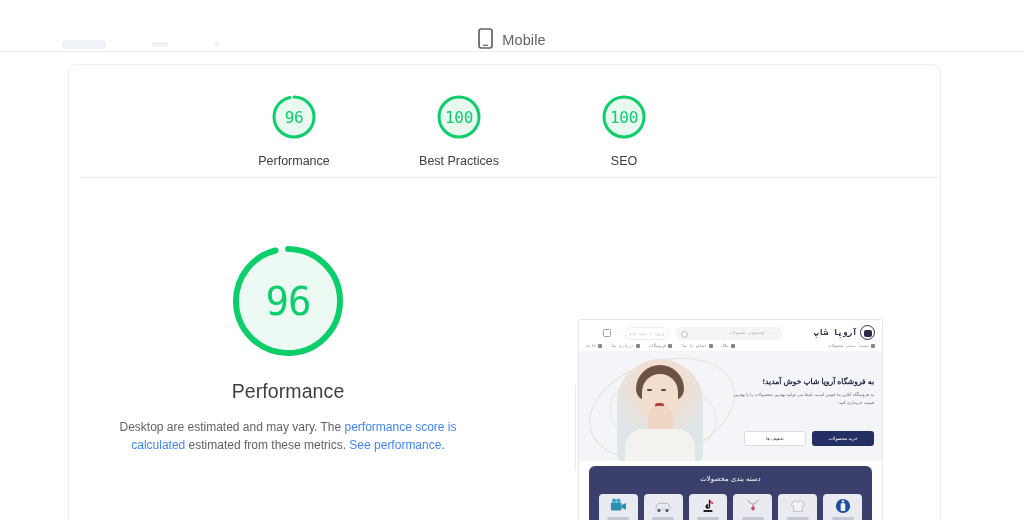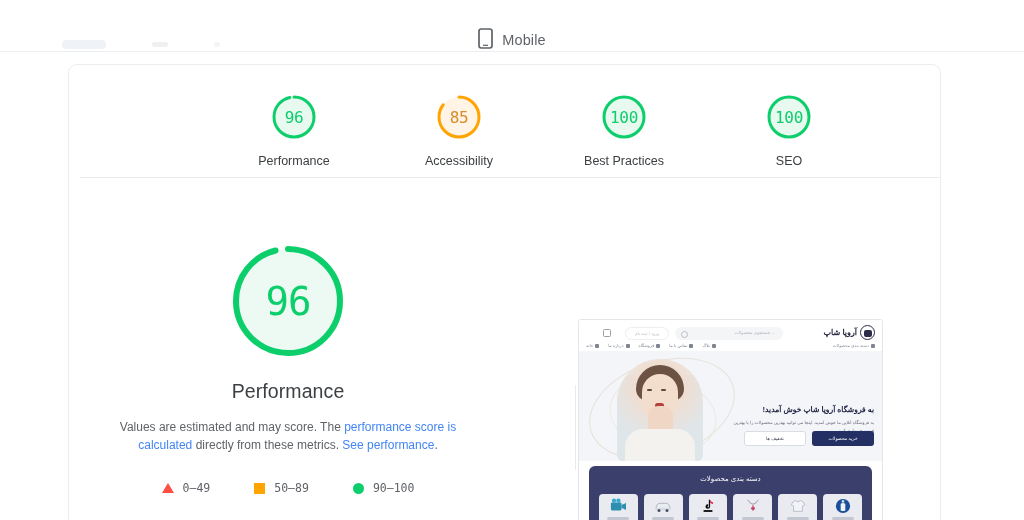--- a/index.html
+++ b/index.html
@@ -135,21 +135,21 @@
     position: absolute; left: 71px; top: 141px;
     width: 305px; height: 215px;
     background: #fff;
     border: 1px solid #e3e5e8;
     border-radius: 3px;
     overflow: hidden;
   }
   .shot-inner { position: relative; width: 100%; height: 100%; background:#fff; }
 
   
-  .s-hdr { height: 30px; background: #fff; position: relative; }
+  .s-hdr { height: 30px; background: #fff; position: relative; font-family: Liberation Mono, monospace; }
   .s-logo {
     position: absolute; right: 7px; top: 5px;
     display: flex; align-items: center; gap: 3px;
     direction: rtl;
   }
   .s-logo-mark {
     width: 15px; height: 15px; border-radius: 50%;
     border: 1.4px solid #2b2b4a; background: #fff;
     position: relative;
   }
@@ -238,21 +238,21 @@
   .ph-hand {
     position:absolute; left:31px; top:47px; width:25px; height:30px;
     border-radius:10px 10px 7px 7px; background:#f0d7c5;
   }
   .ph-body {
     position:absolute; left:8px; top:70px; width:70px; height:40px;
     border-radius:18px 18px 0 0; background:#f4f2ef;
   }
   .s-hero-txt {
     position: absolute; right: 8px; top: 26px; width: 150px;
-    direction: rtl; text-align: right; margin-top: 28px;
+    direction: rtl; text-align: right;
   }
   .s-h1 { font-size: 7.6px; color: #1f2140; font-weight: bold; letter-spacing:.1px; }
   .s-p  { margin-top: 5px; font-size: 4.4px; line-height: 7.5px; color: #6a6f7b; }
   .s-btns {
     position: absolute; right: 8px; top: 80px;
     display: flex; gap: 6px; direction: rtl;
   }
   .s-btn-a {
     width: 62px; height: 15px; border-radius: 3px; background: #243064;
     display:flex; align-items:center; justify-content:center;
@@ -318,30 +318,20 @@
       <div class="ring-wrap">
         <svg width="52" height="52" viewBox="0 0 52 52">
           <circle cx="26" cy="26" r="20" fill="#e8f9f0"></circle>
           <circle cx="26" cy="26" r="20" fill="none" stroke="#0cce6b" stroke-width="3" stroke-linecap="round" stroke-dasharray="120.6 125.6" stroke-dashoffset="0"></circle>
         </svg>
         <span class="ring-val" style="color:#0cce6b">96</span>
       </div>
       <span class="gauge-name">Performance</span>
     </div>
 
-    <div class="gauge-cell">
-      <div class="ring-wrap">
-        <svg width="52" height="52" viewBox="0 0 52 52">
-          <circle cx="26" cy="26" r="20" fill="#fff4e5"></circle>
-          <circle cx="26" cy="26" r="20" fill="none" stroke="#ffa400" stroke-width="3" stroke-linecap="round" stroke-dasharray="106.8 125.6" stroke-dashoffset="0"></circle>
-        </svg>
-        <span class="ring-val" style="color:#d98b2b">85</span>
-      </div>
-      <span class="gauge-name">Accessibility</span>
-    </div>
 
     <div class="gauge-cell">
       <div class="ring-wrap">
         <svg width="52" height="52" viewBox="0 0 52 52">
           <circle cx="26" cy="26" r="20" fill="#e8f9f0"></circle>
           <circle cx="26" cy="26" r="20" fill="none" stroke="#0cce6b" stroke-width="3" stroke-linecap="round" stroke-dasharray="125.6 0"></circle>
         </svg>
         <span class="ring-val" style="color:#0cce6b">100</span>
       </div>
       <span class="gauge-name">Best Practices</span>
@@ -370,37 +360,23 @@
         <svg width="122" height="122" viewBox="0 0 122 122">
           <circle cx="61" cy="61" r="52" fill="#ecfaf3"></circle>
           <circle cx="61" cy="61" r="52" fill="none" stroke="#0cce6b" stroke-width="6" stroke-linecap="round" stroke-dasharray="313.6 326.7" stroke-dashoffset="0"></circle>
         </svg>
         <span class="big-val">96</span>
       </div>
 
       <div class="big-name">Performance</div>
 
       <div class="note">
-        <span>Values are estimated and may score. The </span><a>performance score is calculated</a><span> directly from these metrics. </span><a>See performance</a><span>.</span>
+        <span>Desktop are estimated and may vary. The </span><a>performance score is calculated</a><span> estimated from these metrics. </span><a>See performance</a><span>.</span>
       </div>
 
-      <div class="legend">
-        <div class="legend-item">
-          <span class="sw-tri"></span>
-          <span class="lbl">0–49</span>
-        </div>
-        <div class="legend-item">
-          <span class="sw-sq"></span>
-          <span class="lbl">50–89</span>
-        </div>
-        <div class="legend-item">
-          <span class="sw-ci"></span>
-          <span class="lbl">90–100</span>
-        </div>
-      </div>
 
     </div>
 
     <div class="divider-v"></div>
 
     <div class="col-right">
       <div class="shot">
         <div class="shot-inner">
 
           <div class="s-hdr">

